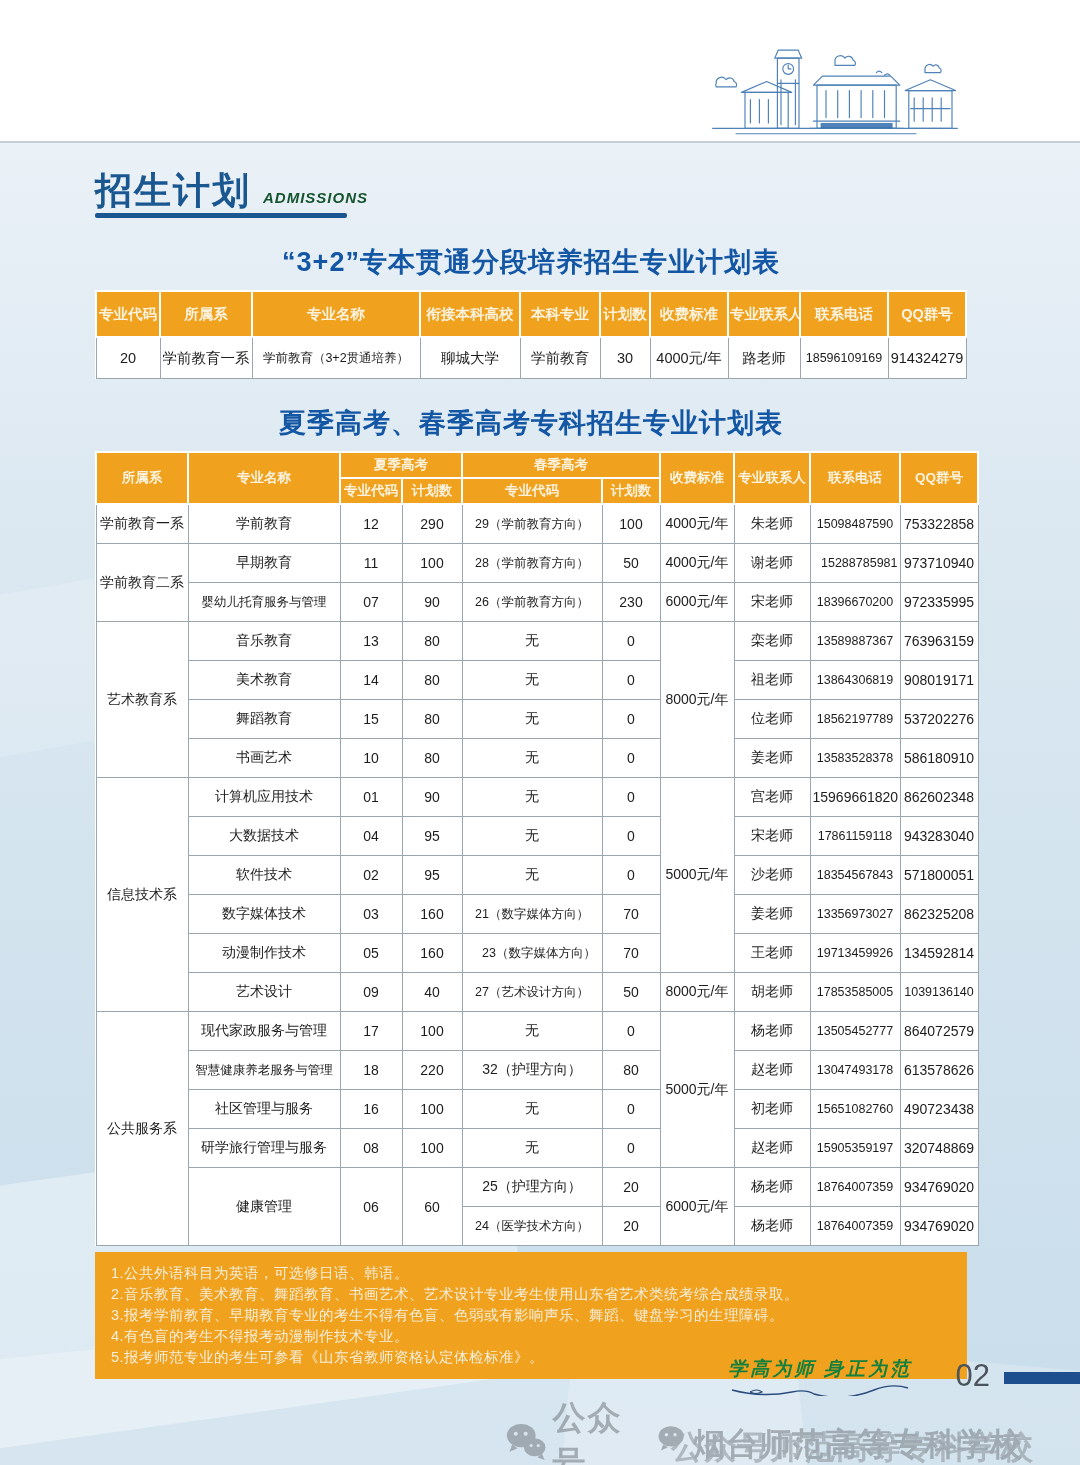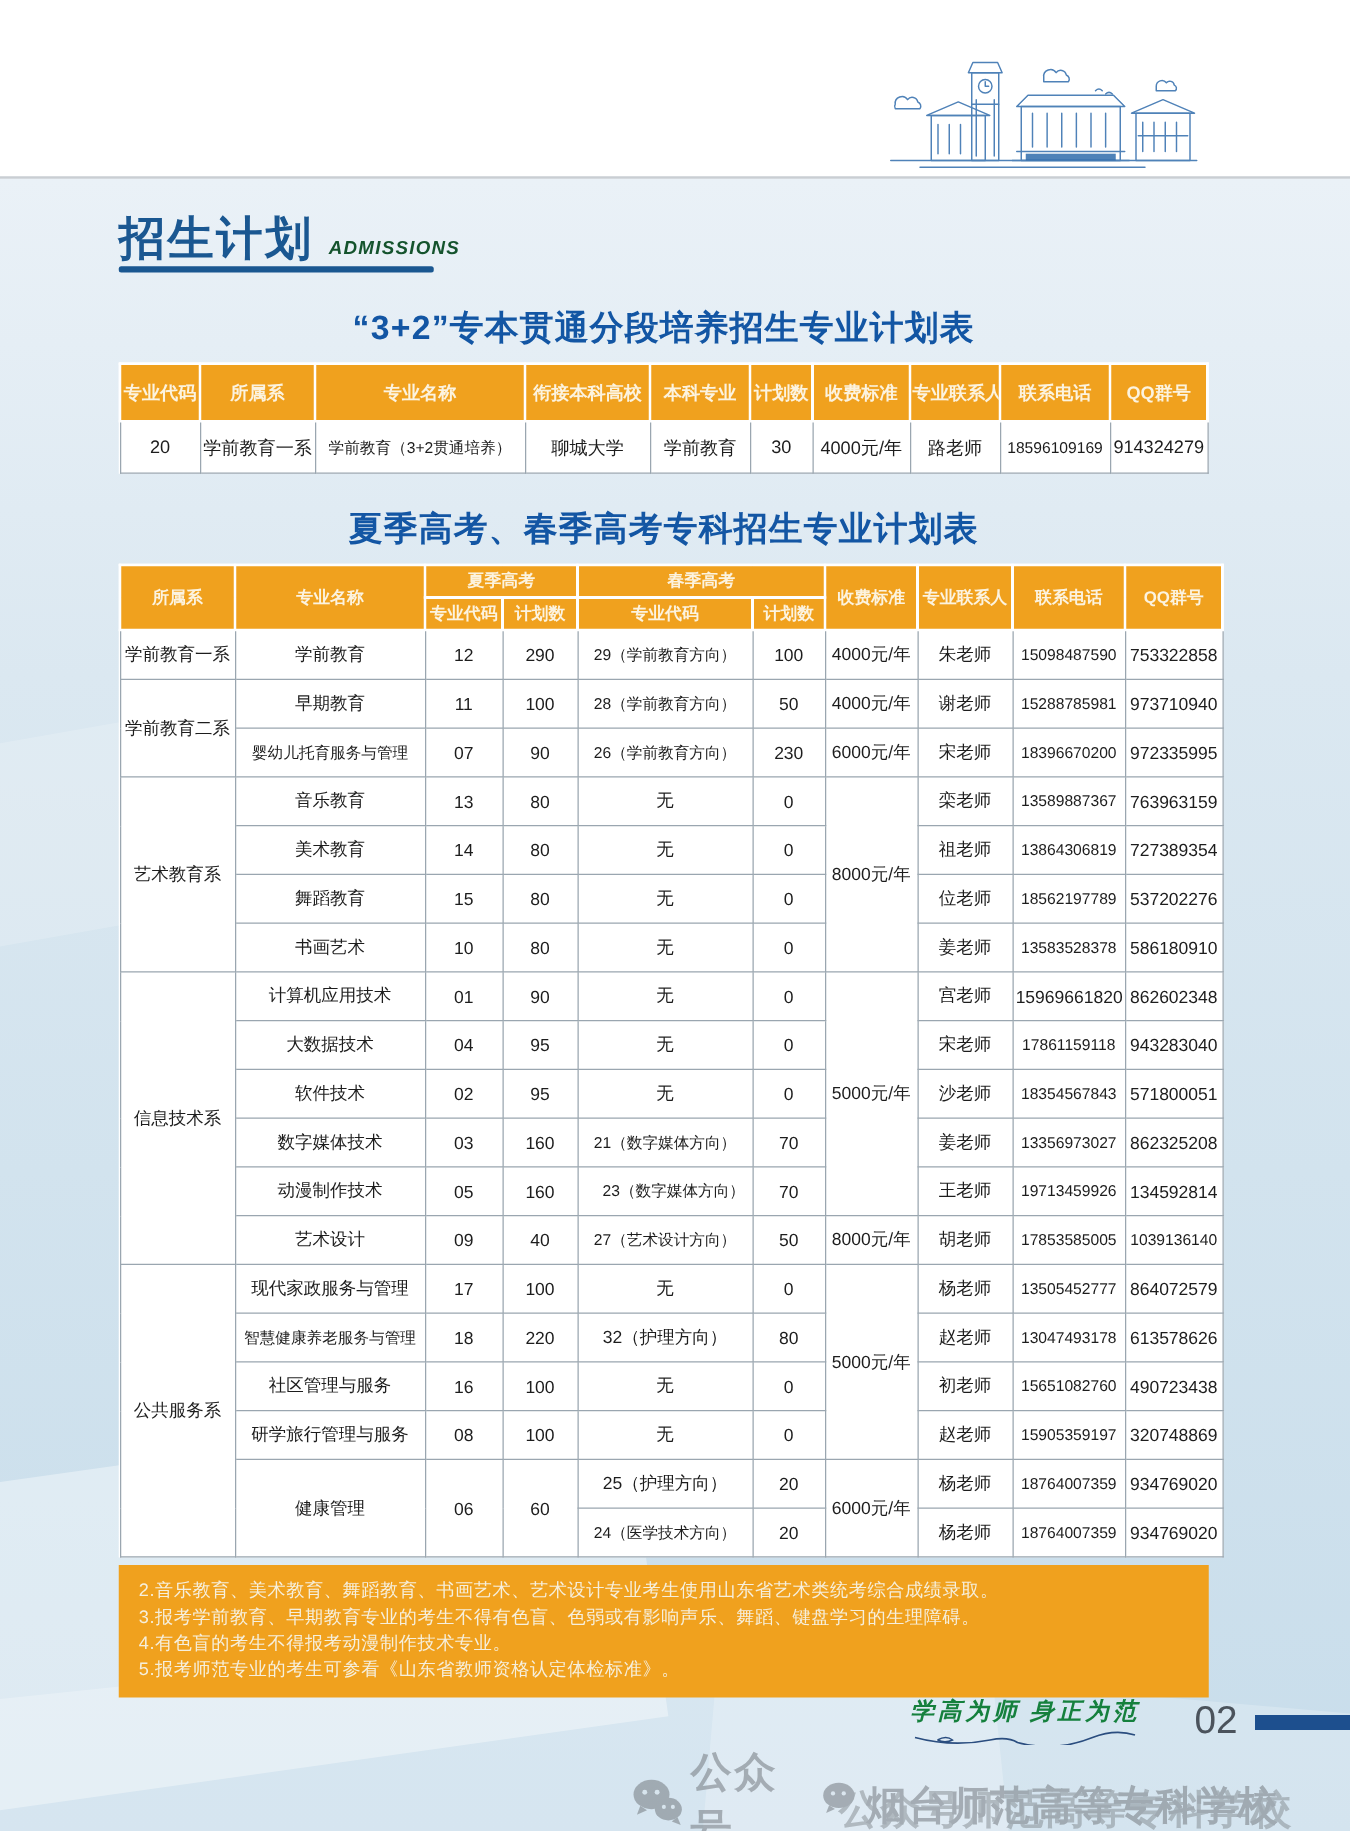--- a/index.html
+++ b/index.html
@@ -206,21 +206,21 @@
           </tr>
           <tr>
             <td rowspan="2">学前教育二系</td>
             <td>早期教育</td>
             <td>11</td>
             <td>100</td>
             <td style="font-size: 12.5px;">28（学前教育方向）</td>
             <td>50</td>
             <td>4000元/年</td>
             <td>谢老师</td>
-            <td style="font-size: 12.5px;">15288785981</td>
+            <td style="font-size: 12.5px; text-align: right;">15288785981</td>
             <td>973710940</td>
           </tr>
           <tr>
             <td style="font-size: 12.5px;">婴幼儿托育服务与管理</td>
             <td>07</td>
             <td>90</td>
             <td style="font-size: 12.5px;">26（学前教育方向）</td>
             <td>230</td>
             <td>6000元/年</td>
             <td>宋老师</td>
@@ -240,21 +240,21 @@
             <td>763963159</td>
           </tr>
           <tr>
             <td>美术教育</td>
             <td>14</td>
             <td>80</td>
             <td>无</td>
             <td>0</td>
             <td>祖老师</td>
             <td style="font-size: 12.5px;">13864306819</td>
-            <td>727389354</td>
+            <td>908019171</td>
           </tr>
           <tr>
             <td>舞蹈教育</td>
             <td>15</td>
             <td>80</td>
             <td>无</td>
             <td>0</td>
             <td>位老师</td>
             <td style="font-size: 12.5px;">18562197789</td>
             <td>537202276</td>
@@ -389,20 +389,21 @@
             <td style="font-size: 12.5px;">24（医学技术方向）</td>
             <td>20</td>
             <td>杨老师</td>
             <td style="font-size: 12.5px;">18764007359</td>
             <td>934769020</td>
           </tr>
         </tbody>
       </table>
 
     <div class="notes">
+        <div>1.公共外语科目为英语，可选修日语、韩语。</div>
         <div>2.音乐教育、美术教育、舞蹈教育、书画艺术、艺术设计专业考生使用山东省艺术类统考综合成绩录取。</div>
         <div>3.报考学前教育、早期教育专业的考生不得有色盲、色弱或有影响声乐、舞蹈、键盘学习的生理障碍。</div>
         <div>4.有色盲的考生不得报考动漫制作技术专业。</div>
         <div>5.报考师范专业的考生可参看《山东省教师资格认定体检标准》。</div>
       </div>
   </div>
 
   <div class="motto">学高为师 身正为范</div>
   <svg class="motto-swoosh" width="180" height="16" viewBox="0 0 180 16">
     <path d="M2 10 q30 8 60 2 q14 -3 22 2 q30 8 60 -4 q18 -7 34 -2" stroke="#2a4d7f" fill="none" stroke-width="1.4"></path>

